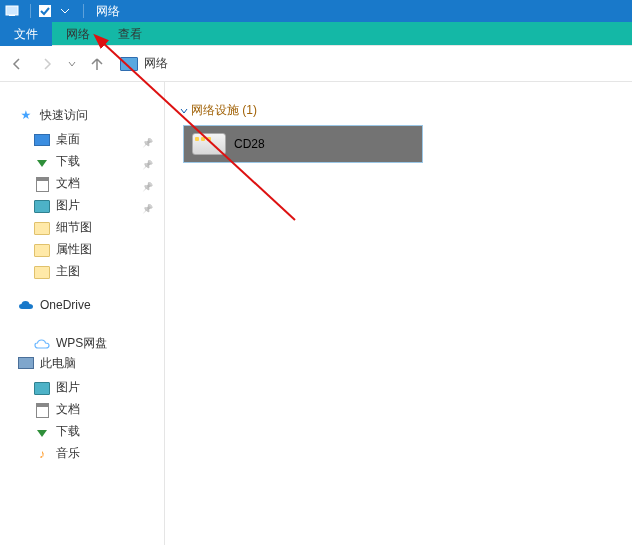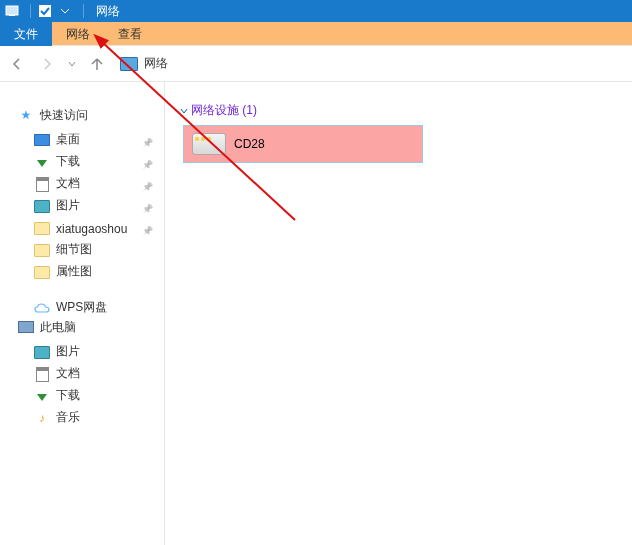--- a/index.html
+++ b/index.html
@@ -3,44 +3,44 @@
 <meta charset="utf-8">
 <style>
 * { margin: 0; padding: 0; box-sizing: border-box; font-family: "Microsoft YaHei", "Segoe UI", sans-serif; font-size: 12px; }
 body { width: 632px; height: 545px; background: #fff; position: relative; overflow: hidden; }
 
 .titlebar { height: 22px; background: #1979ca; display: flex; align-items: center; padding: 0 4px; color: #fff; }
 .titlebar .tb-icon { width: 16px; height: 16px; margin-right: 4px; display: flex; align-items: center; justify-content: center; }
 .titlebar .tb-sep { width: 1px; height: 14px; background: rgba(255,255,255,0.3); margin: 0 6px; }
 .titlebar .tb-title { margin-left: 6px; }
 
-.ribbon { height: 24px; background: #fdba74; display: flex; border-bottom: 1px solid #e5e5e5; }
+.ribbon { height: 24px; background: #14b8a6; display: flex; border-bottom: 1px solid #e5e5e5; }
 .ribbon .tab { padding: 0 14px; height: 24px; display: flex; align-items: center; cursor: default; color: #333; }
 .ribbon .tab.file { background: #1979ca; color: #fff; }
 .ribbon .tab.net { position: relative; }
 
 .navbar { height: 36px; display: flex; align-items: center; padding: 4px 6px; gap: 8px; border-bottom: 1px solid #e5e5e5; }
 .navbtn { width: 22px; height: 22px; display: flex; align-items: center; justify-content: center; color: #888; }
 .navbtn.tiny { width: 12px; }
 .addrbar { flex: 1; height: 24px; display: flex; align-items: center; gap: 6px; padding: 0 4px; }
 .addrbar .crumb { color: #333; }
 
 .body { display: flex; height: calc(545px - 22px - 24px - 36px); }
 .sidebar { width: 165px; padding: 22px 0 0 0; overflow: hidden; border-right: 1px solid #e5e5e5; }
 .side-group { margin-bottom: 14px; padding-left: 8px; }
 .side-item { display: flex; align-items: center; height: 22px; gap: 6px; padding-left: 10px; color: #333; }
 .side-item.level2 { padding-left: 26px; align-items: flex-end; }
 .side-item.level2.pin::after { content: "📌"; font-size: 9px; margin-left: auto; margin-right: 10px; opacity: 0.4; filter: grayscale(1); }
 .side-item .s-icon { width: 16px; height: 16px; display: flex; align-items: center; justify-content: center; }
 .side-head { font-weight: 400; color: #333; }
 
 .content { flex: 1; padding: 18px 8px; }
-.cat-head { color: #6d28d9; padding: 2px 0 6px 6px; display: flex; align-items: center; gap: 2px; }
+.cat-head { color: #a16207; padding: 2px 0 6px 6px; display: flex; align-items: center; gap: 2px; }
 .cat-head .chev { width: 10px; height: 10px; display: inline-flex; align-items: center; justify-content: center; }
-.item-tile { width: 240px; height: 38px; background: #fca5a5; border: 1px solid #9bc7e6; display: flex; align-items: center; gap: 8px; padding: 0 8px; margin-left: 10px; }
+.item-tile { width: 240px; height: 38px; background: #737373; border: 1px solid #9bc7e6; display: flex; align-items: center; gap: 8px; padding: 0 8px; margin-left: 10px; }
 .item-tile .dev-icon { width: 34px; height: 22px; background: linear-gradient(#f4f4f4,#d8d8d8); border: 1px solid #aaa; border-radius: 3px; position: relative; }
 .item-tile .dev-icon::before { content: ""; position: absolute; left: 2px; top: 3px; width: 4px; height: 4px; background: #ffd24d; border-radius: 1px; box-shadow: 6px 0 #ffd24d, 12px 0 #ffd24d; }
 .item-label { color: #000; }
 
 .arrow-overlay { position: absolute; left: 0; top: 0; width: 632px; height: 545px; pointer-events: none; }
 
 
 .ic-star { color: #44a3ff; }
 .ic-folder-dim::before { content:""; display:block; width:14px; height:11px; background:#ffe9a8; border:1px solid #e0c16c; border-radius:1px; }
 .ic-desktop::before { content:""; display:block; width:14px; height:10px; background:#3b8de0; border:1px solid #2f6db0; }
@@ -139,34 +139,44 @@
           <span>下载</span>
         </div>
       <div class="side-item level2 pin">
           <span class="s-icon ic-doc"></span>
           <span>文档</span>
         </div>
       <div class="side-item level2 pin">
           <span class="s-icon ic-pic"></span>
           <span>图片</span>
         </div>
-      <div class="side-item level2 pin">
-          <span class="s-icon ic-folder-dim"></span>
-          <span>xiatugaoshou</span>
-        </div>
       <div class="side-item level2">
           <span class="s-icon ic-folder-dim"></span>
           <span>细节图</span>
         </div>
       <div class="side-item level2">
           <span class="s-icon ic-folder-dim"></span>
           <span>属性图</span>
         </div>
-    </div>
-
+      <div class="side-item level2">
+          <span class="s-icon ic-folder-dim"></span>
+          <span>主图</span>
+        </div>
+    </div>
+
+    <div class="side-group">
+      <div class="side-item side-head">
+        <span class="s-icon ic-cloud">
+            <svg width="16" height="11" viewBox="0 0 16 11">
+              <path d="M4 9 Q1 9 1 6 Q1 4 3.5 4 Q4 1 7.5 1 Q11 1 11.5 4 Q15 4 15 6.5 Q15 9 12 9 Z" fill="#1979ca"></path>
+            </svg>
+          </span>
+        <span>OneDrive</span>
+      </div>
+    </div>
 
     <div class="side-group">
       <div class="side-item level2">
           <span class="s-icon ic-wps">
             <svg width="16" height="11" viewBox="0 0 16 11">
               <path d="M4 9 Q1 9 1 6 Q1 4 3.5 4 Q4 1 7.5 1 Q11 1 11.5 4 Q15 4 15 6.5 Q15 9 12 9 Z" fill="none" stroke="#69b6ff" stroke-width="1.2"></path>
             </svg>
           </span>
           <span>WPS网盘</span>
         </div>

